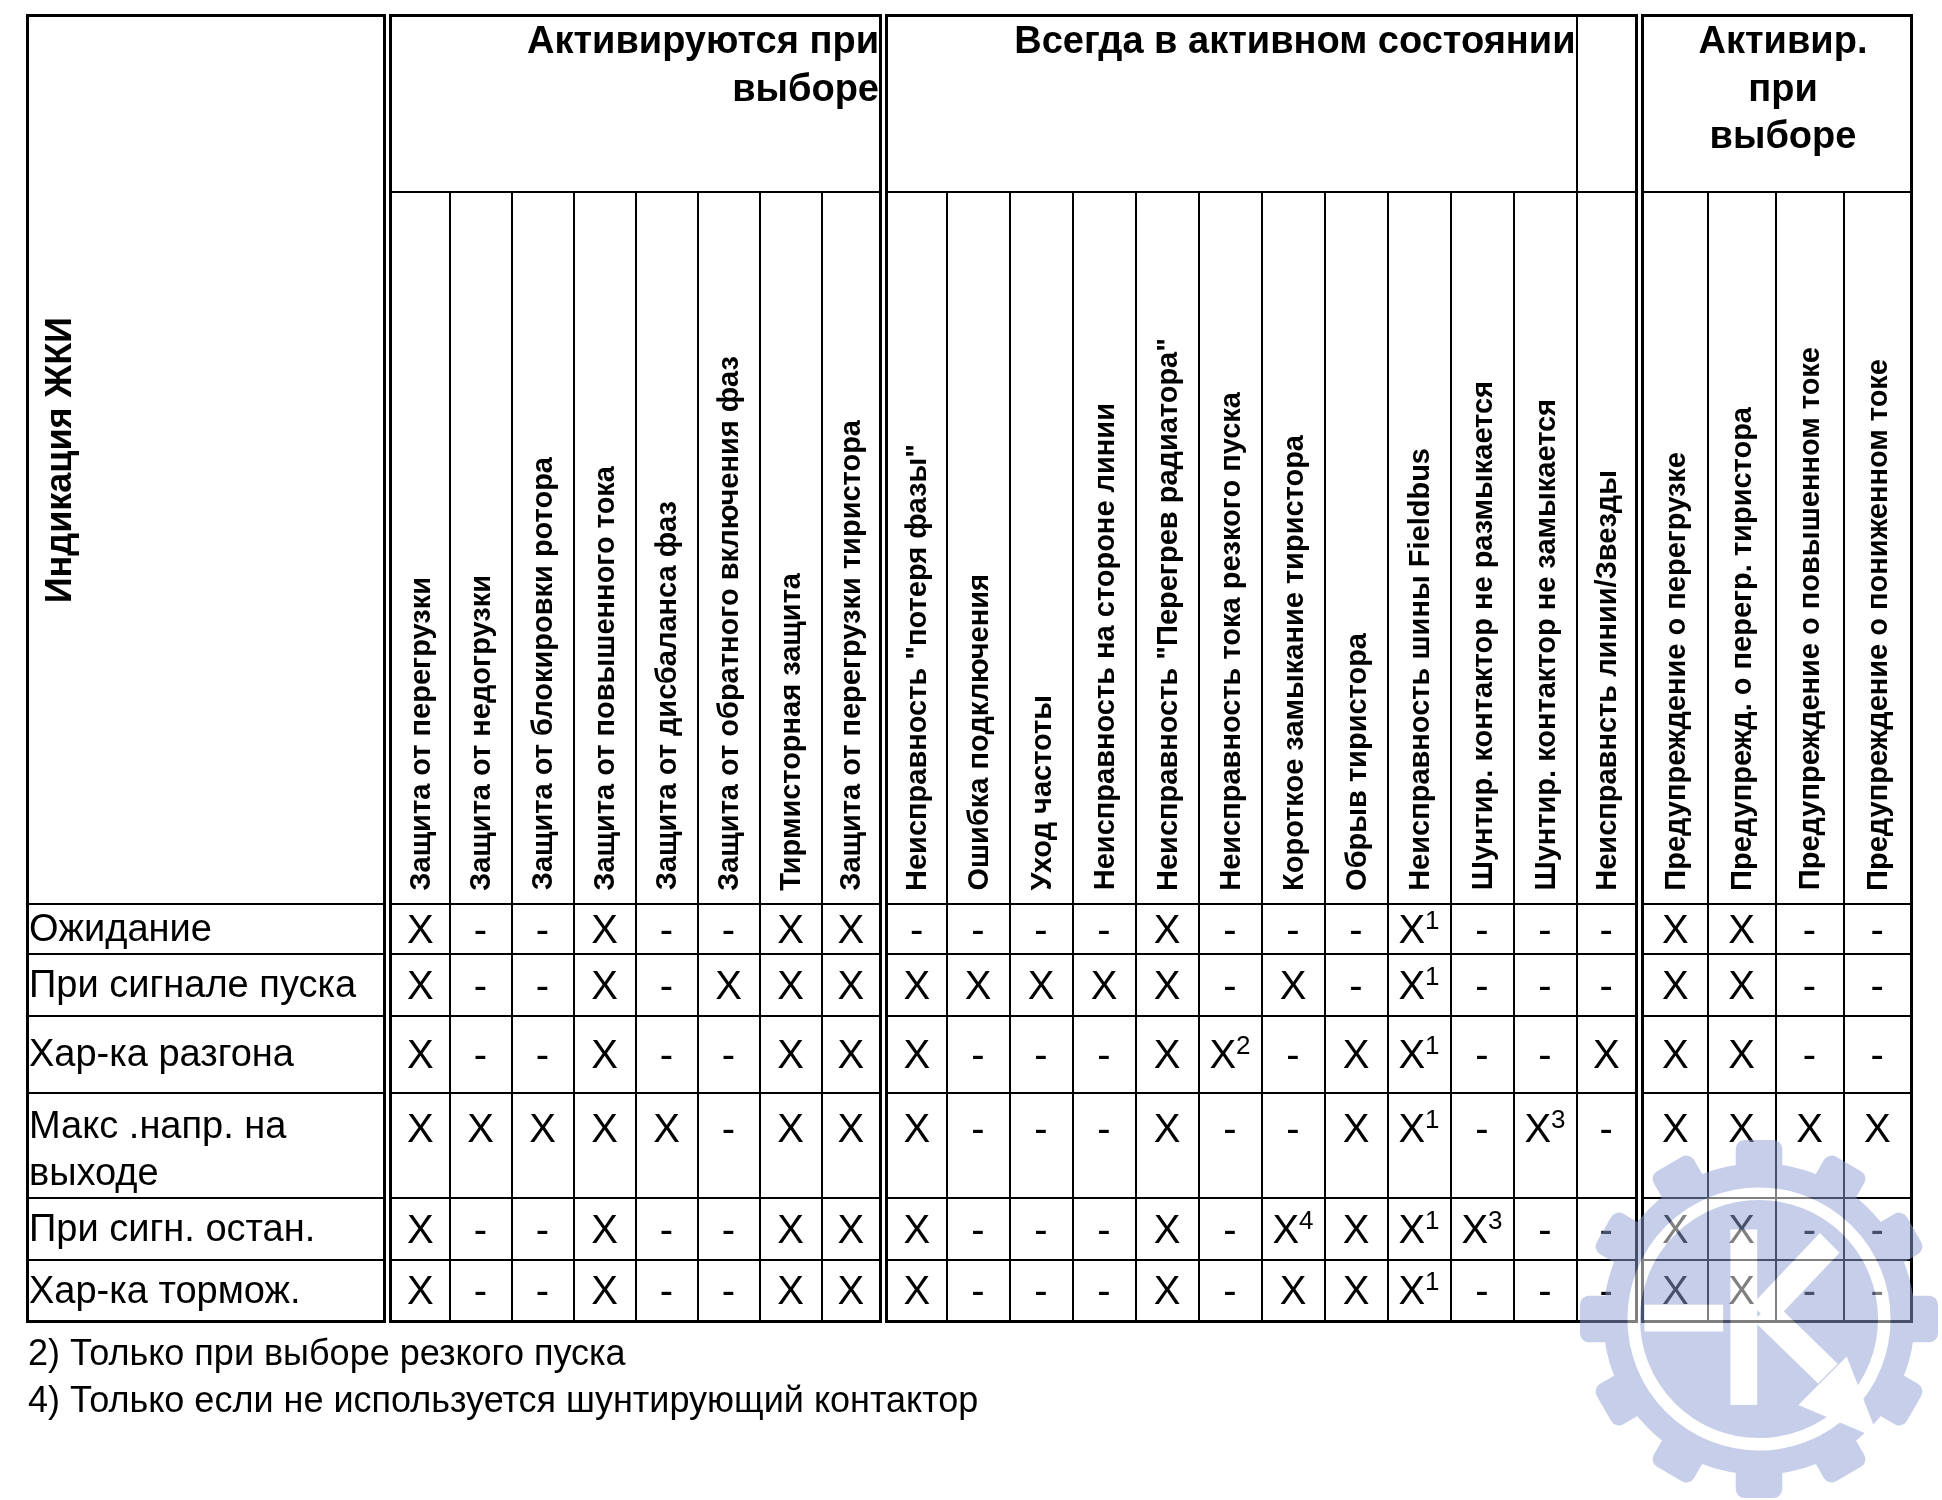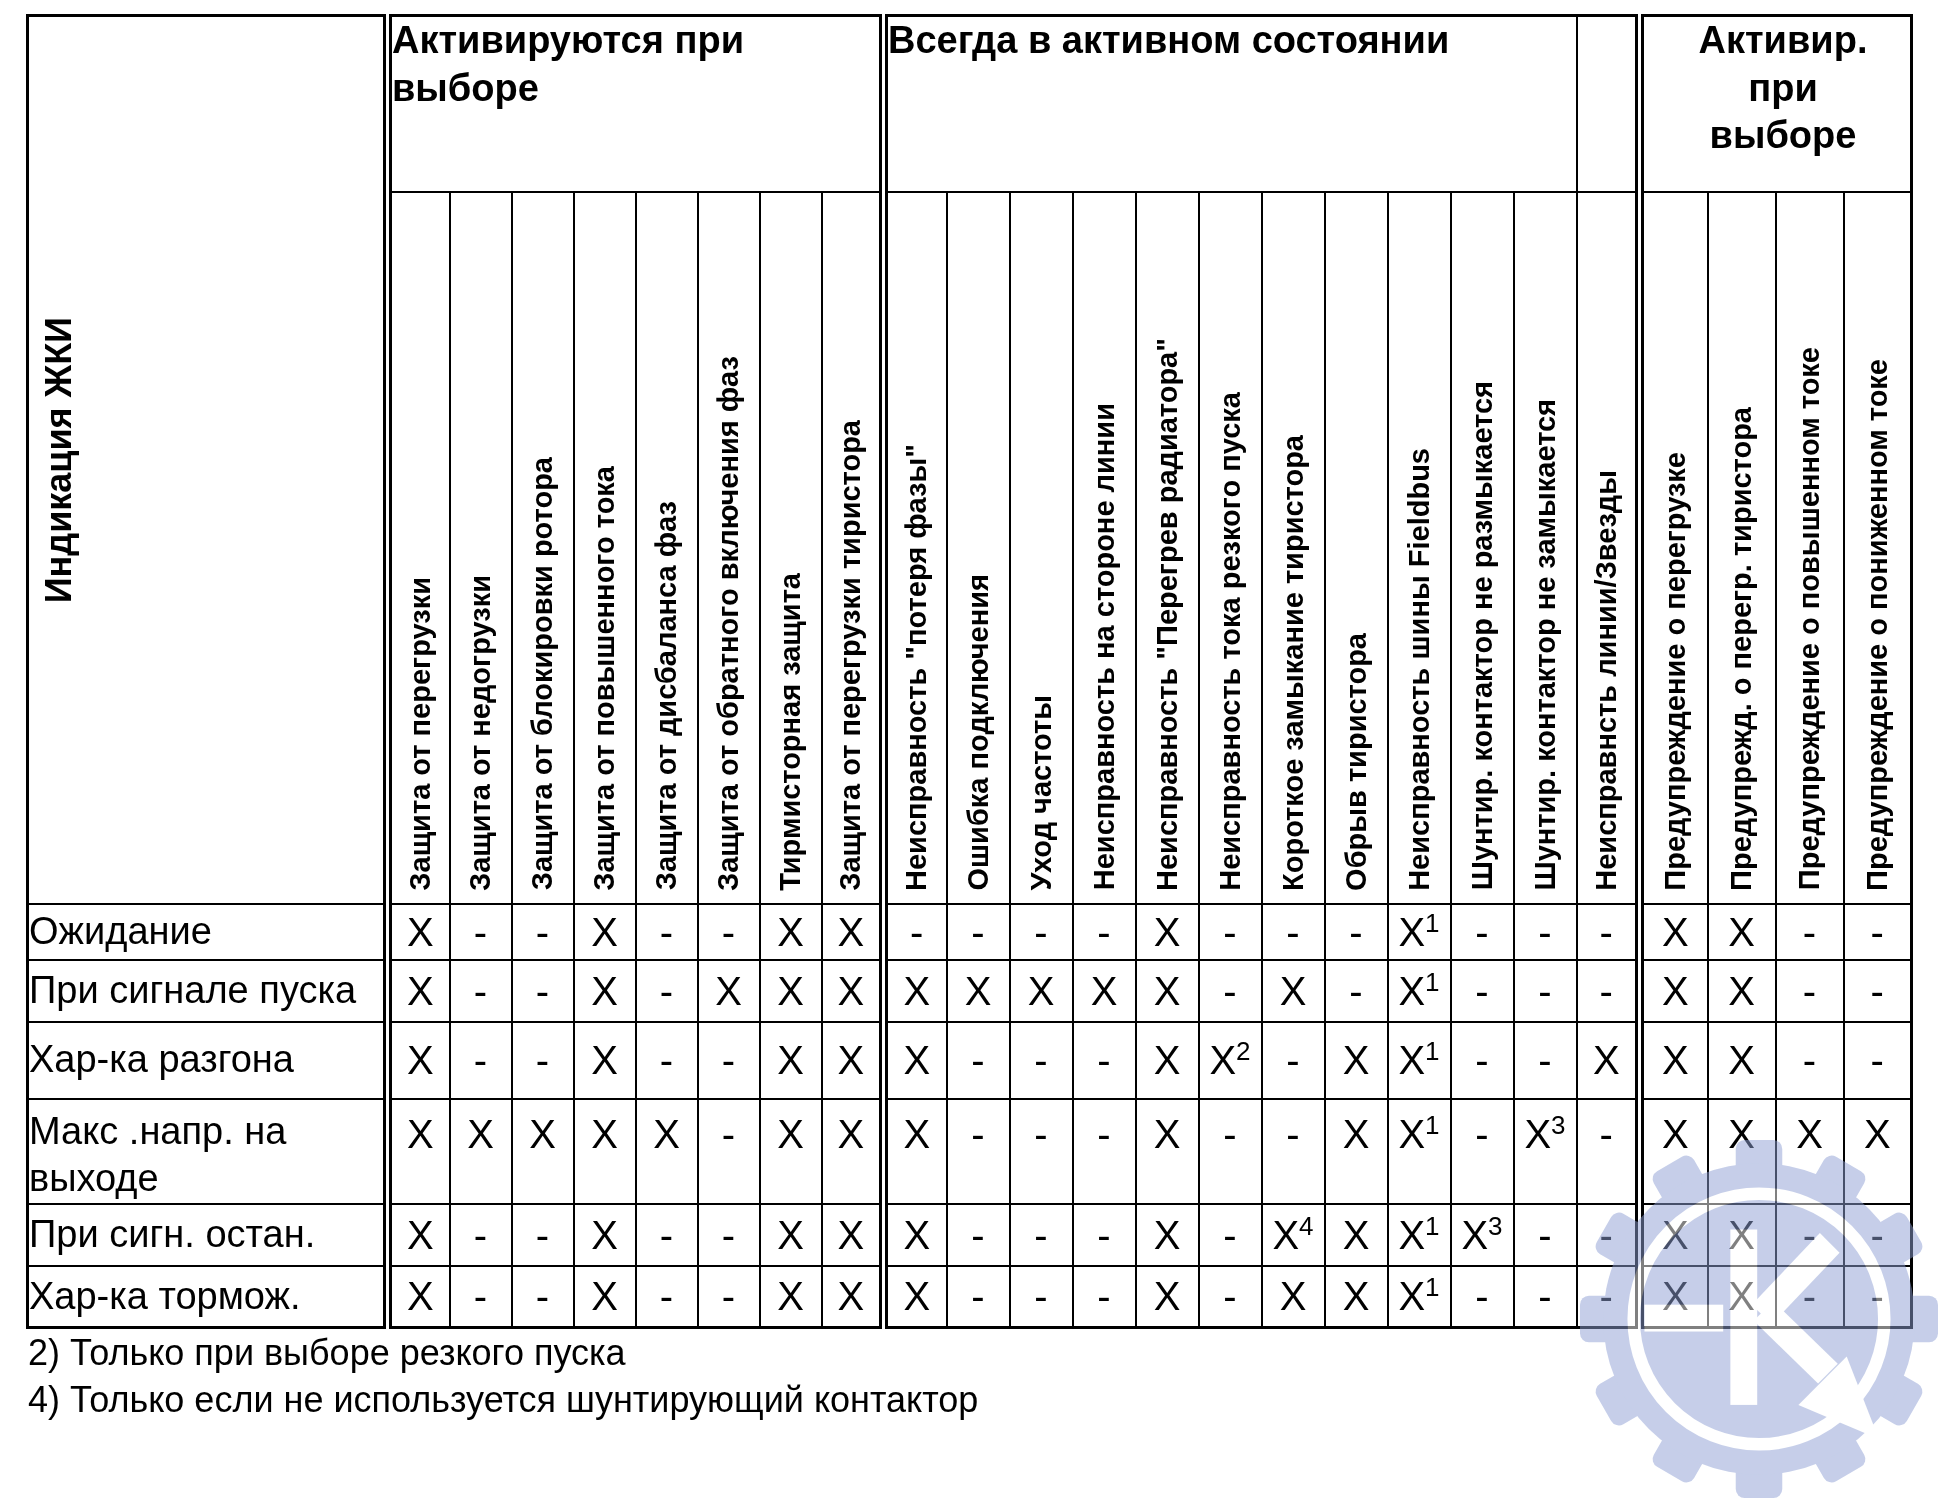--- a/index.html
+++ b/index.html
@@ -13,21 +13,21 @@
     border:3px solid #000;
   }
   table.matrix th,table.matrix td{
     border:2px solid #000;padding:0;background:transparent;
   }
   
   .dbl-r{border-right:9px double #000 !important;}
 
   
   th.group{
-    font-size:38px;font-weight:bold;vertical-align:top;text-align:left;
+    font-size:38px;font-weight:bold;vertical-align:top;text-align:right;
     padding-top:12px;white-space:pre-line;line-height:1.25;
   }
   th.group.left{text-align:center;padding-left:12px;}
 
   
   th.corner{vertical-align:middle;text-align:left;}
   .corner-text{
     writing-mode:vertical-rl;transform:rotate(180deg);
     font-size:36px;font-weight:bold;white-space:nowrap;
     margin-left:12px;line-height:1;
@@ -173,21 +173,21 @@
           </th>
           <th class="rot">
             <div class="vtext">Предупреждение о повышенном токе</div>
           </th>
           <th class="rot">
             <div class="vtext">Предупреждение о пониженном токе</div>
           </th>
         </tr>
       </thead>
       <tbody>
-        <tr style="height: 56px;">
+        <tr style="height: 50px;">
           <td class="rowlabel dbl-r">Ожидание</td>
           <td class="val">X</td>
           <td class="val">-</td>
           <td class="val">-</td>
           <td class="val">X</td>
           <td class="val">-</td>
           <td class="val">-</td>
           <td class="val">X</td>
           <td class="val dbl-r">X</td>
           <td class="val">-</td>

